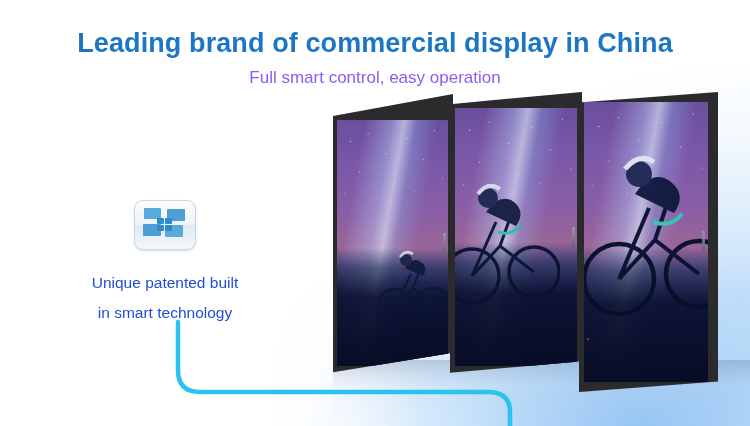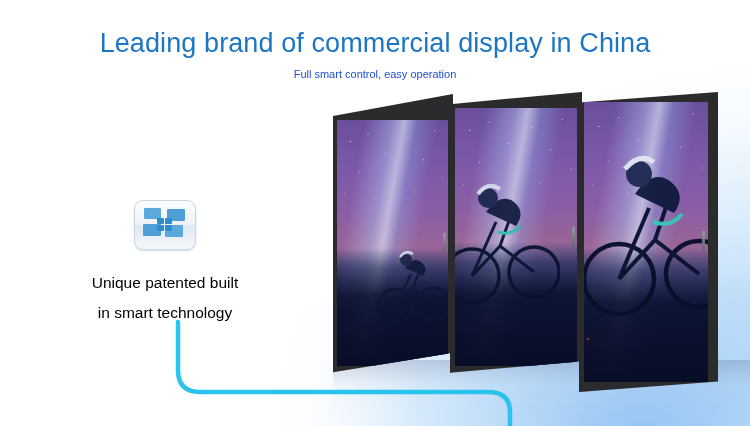--- a/index.html
+++ b/index.html
@@ -23,26 +23,26 @@
   .bg-white-veil{
     position:absolute;left:0;top:0;width:420px;height:426px;
     background:linear-gradient(to right,#ffffff 0%,#ffffff 62%,rgba(255,255,255,0) 100%);
     pointer-events:none;
   }
 
   
   .header{position:absolute;left:0;top:0;width:750px;text-align:center;z-index:40;}
   .title{
     margin:0;padding-top:29px;
-    font-size:27px;font-weight:400;letter-spacing:.1px;
+    font-size:27px;font-weight:700;letter-spacing:.1px;
     color:#1c76c4;line-height:1.1;
   }
   .subtitle{
     margin:0;padding-top:9px;
-    font-size:11px;font-weight:400;color:#1d4ed8;
+    font-size:17px;font-weight:400;color:#8b5cf6;
   }
 
   
   .wall{
     position:absolute;left:330px;top:92px;width:420px;height:300px;
     z-index:20;
   }
   .panel{
     position:absolute;top:0;
     background:#2b2b2d;
@@ -129,21 +129,21 @@
     width:60px;height:48px;margin:0 auto;
     border-radius:9px;
     background:linear-gradient(to bottom,#fcfdfe 0%,#eef3f8 48%,#dfe8f1 52%,#f4f8fb 100%);
     border:1px solid #c8d6e2;
     box-shadow:0 1px 2px rgba(120,150,175,.35), inset 0 1px 0 #ffffff;
     position:relative;
   }
   .icon-tile svg{position:absolute;left:6px;top:5px;}
   .feature-text{
     margin:0;padding-top:18px;
-    color:#000000;font-size:15.5px;line-height:30px;font-weight:400;
+    color:#1d4ed8;font-size:15.5px;line-height:30px;font-weight:400;
   }
 
   
   .connector{
     position:absolute;left:0;top:0;width:750px;height:426px;
     z-index:25;pointer-events:none;
   }
 </style>
 </head>
 <body>

